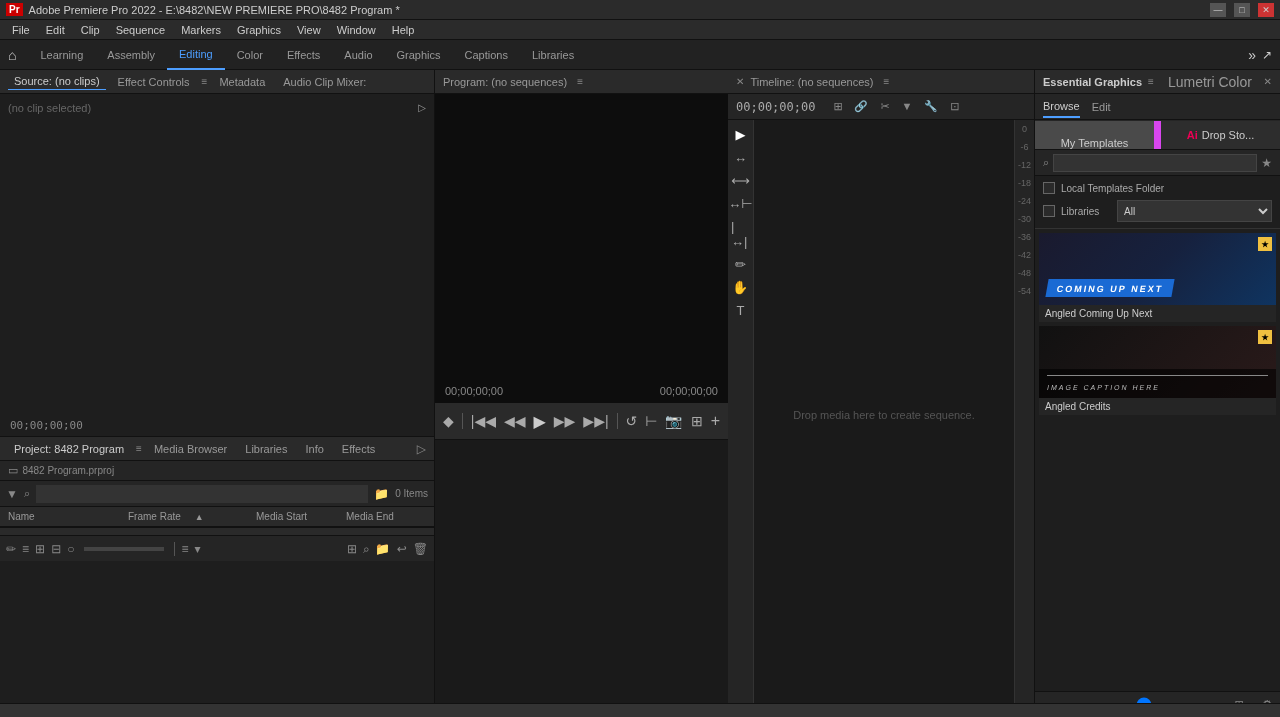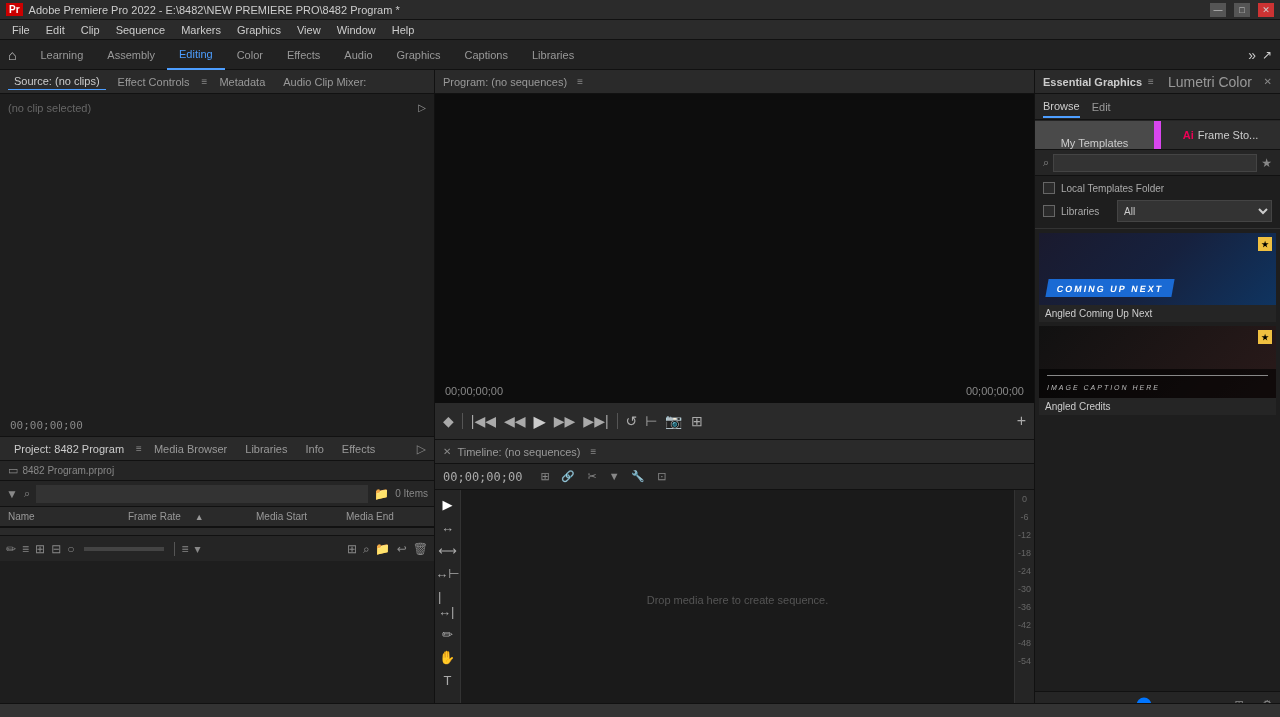--- a/index.html
+++ b/index.html
@@ -203,21 +203,20 @@
       border-top: 1px solid #111;
     }
     .footer-icon { font-size: 12px; color: #888; cursor: pointer; }
     .footer-slider { width: 80px; height: 4px; background: #444; cursor: pointer; margin: 0 4px; }
     .footer-sep { width: 1px; height: 14px; background: #555; }
 
     
     #center-panel {
       flex: 1;
       display: flex;
-      flex-direction: column;
       border-right: 1px solid #111;
     }
 
     
     #program-monitor {
       height: 370px;
       background: #111;
       display: flex;
       flex-direction: column;
       border-bottom: 1px solid #111;
@@ -711,21 +710,21 @@
       <span class="eg-subtab active">Browse</span>
       <span class="eg-subtab">Edit</span>
     </div>
 
     <div class="eg-buttons">
       <div class="eg-btn active">
         <span>My Templates</span>
       </div>
       <div class="eg-adobe-btn">
         <span class="adobe-icon">Ai</span>
-        <span>Frame Sto...</span>
+        <span>Drop Sto...</span>
       </div>
     </div>
 
     <div class="eg-search-bar">
       <span class="eg-search-icon">⌕</span>
       <input class="eg-search-input" type="text" style="">
       <span class="eg-fav">★</span>
     </div>
 
     <div class="eg-checkboxes">

